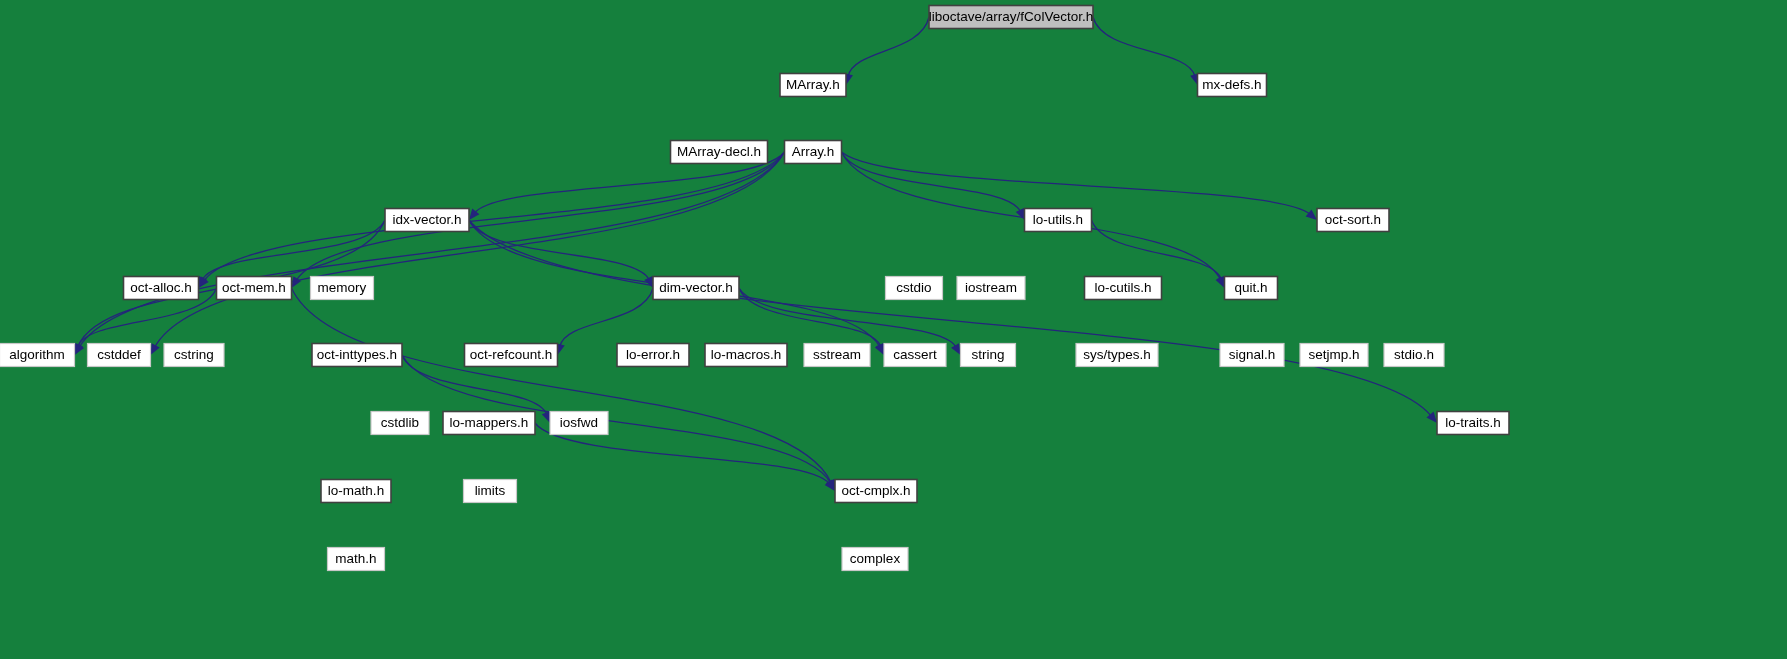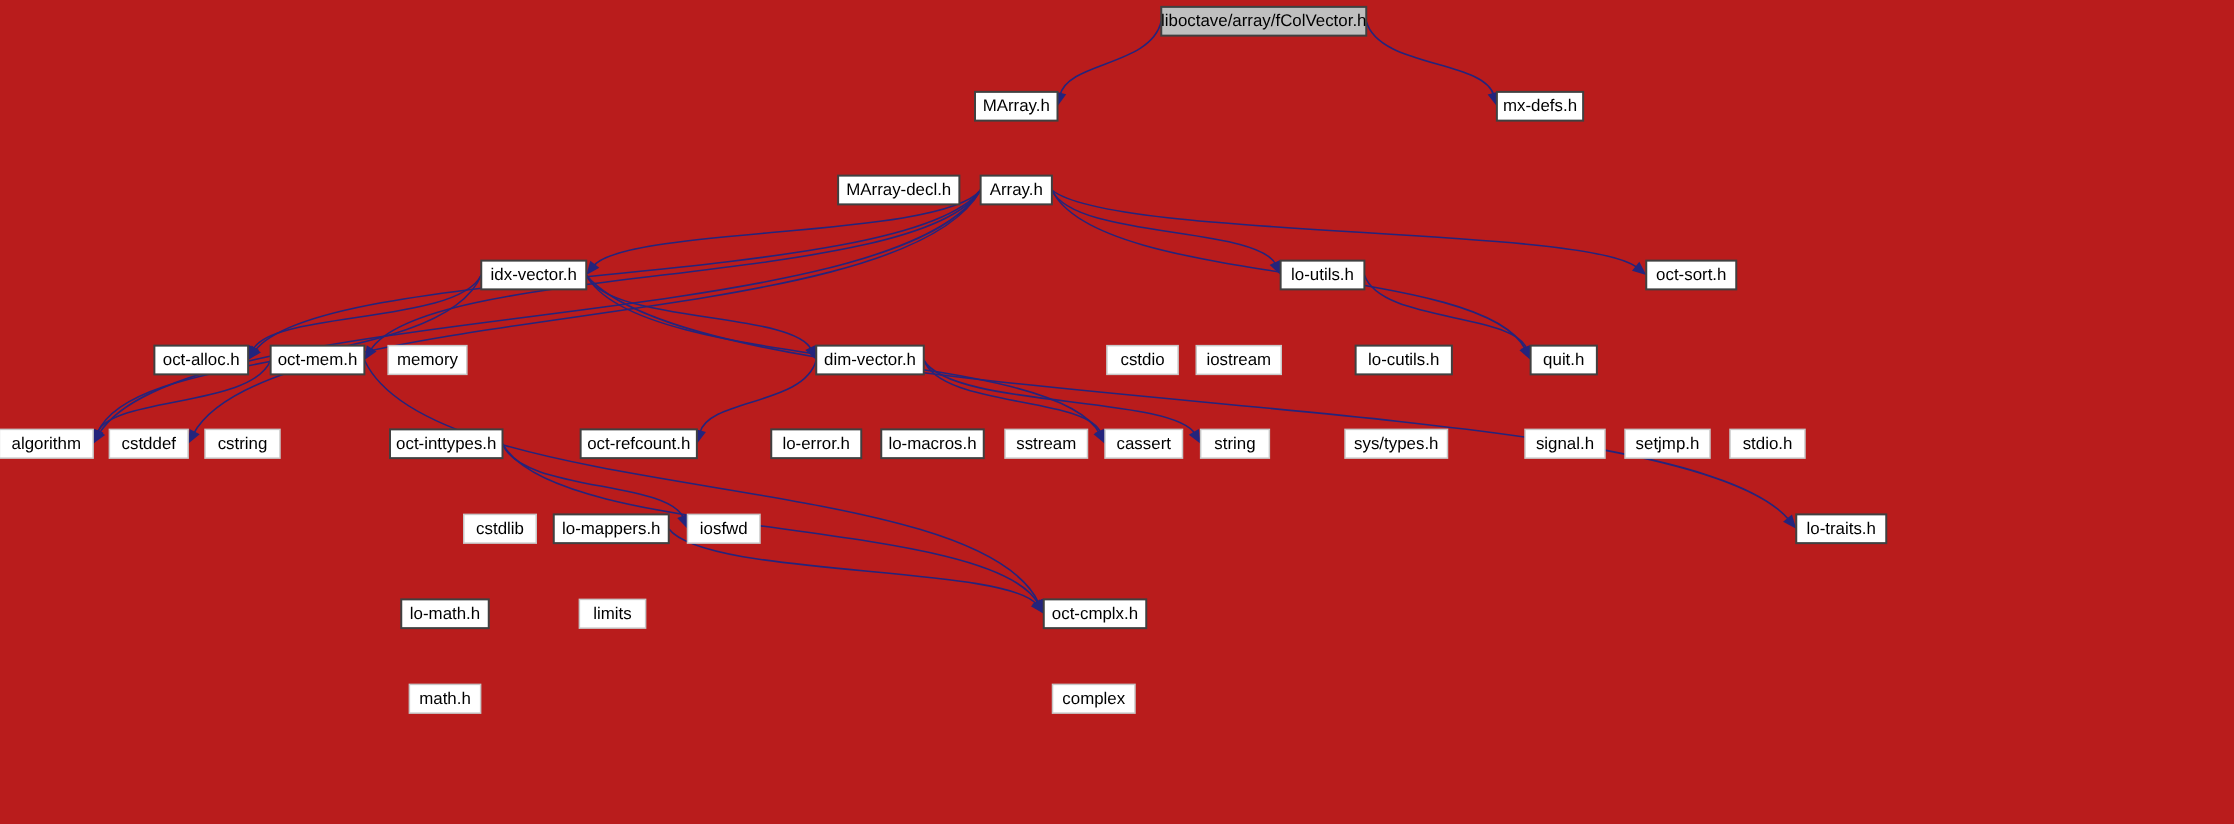--- a/index.html
+++ b/index.html
@@ -7,21 +7,21 @@
     padding: 0;
     background: #ffffff;
   }
   body {
     font-family: "Liberation Sans", sans-serif;
   }
   #graph-wrap {
     position: relative;
     width: 1787px;
     height: 659px;
-    background: #b91c1c;
+    background: #15803d;
     overflow: hidden;
   }
   svg#dep-graph {
     display: block;
     width: 1787px;
     height: 659px;
   }
   .node-box {
     fill: #ffffff;
     stroke: #000000;

